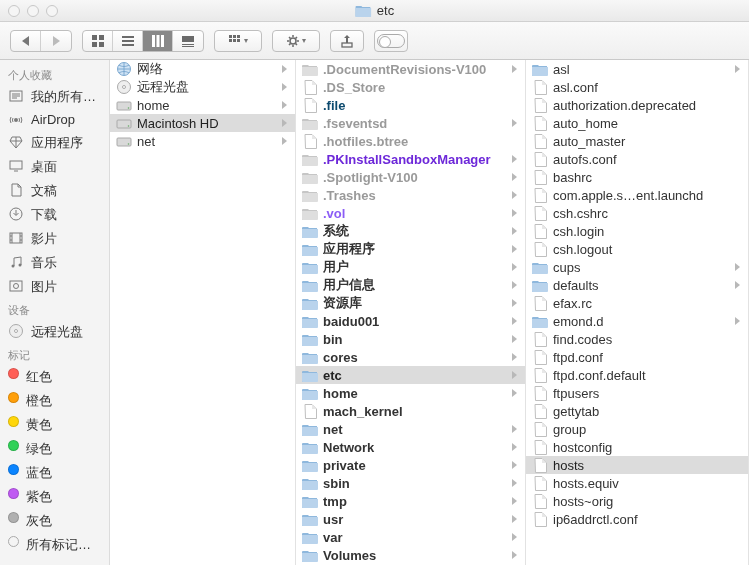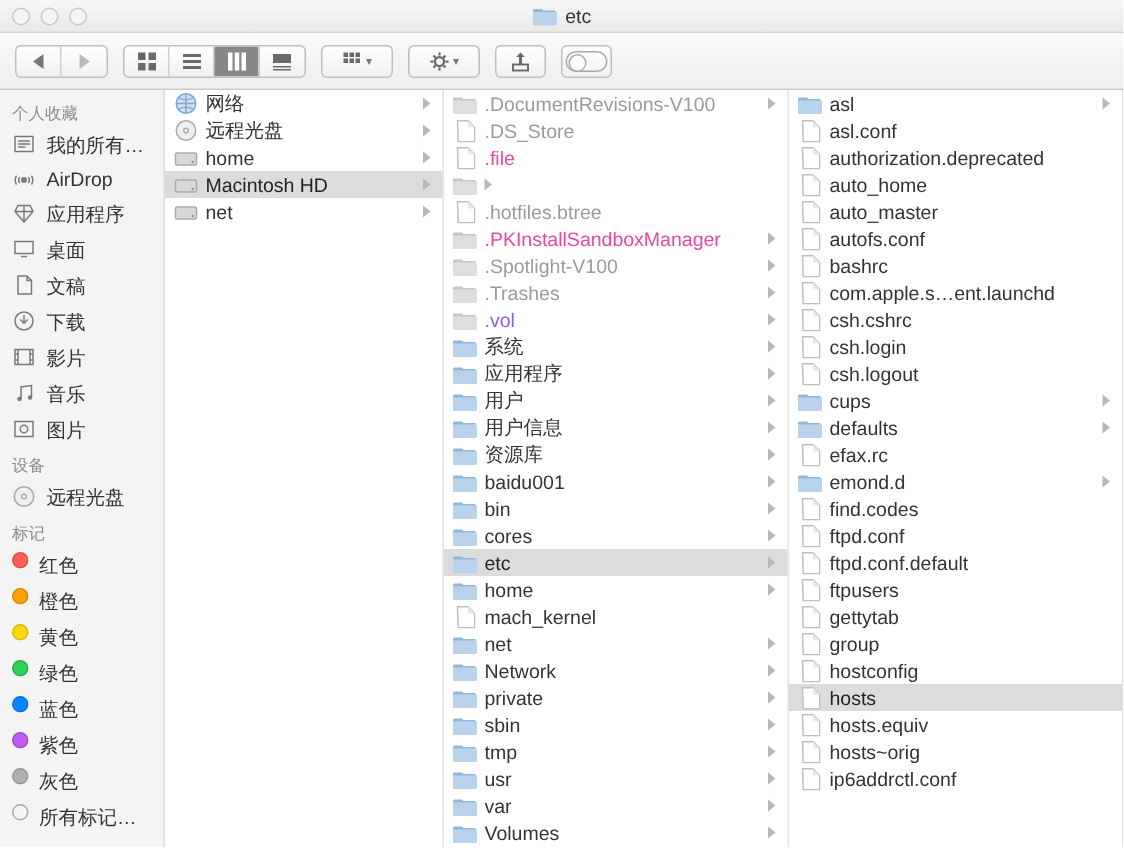--- a/index.html
+++ b/index.html
@@ -17,21 +17,21 @@
 .triangle-l { width:0;height:0;border-top:5px solid transparent;border-bottom:5px solid transparent;border-right:7px solid #777;}
 .triangle-r { width:0;height:0;border-top:5px solid transparent;border-bottom:5px solid transparent;border-left:7px solid #bbb;}
 .ico-svg { width:14px; height:14px; fill:#6a6a6a; }
 .main { display:flex; height:calc(565px - 60px); }
 .sidebar { width:110px; background:#f4f4f4; border-right:1px solid #dcdcdc; padding-top:4px; overflow:hidden;}
 .sb-head { font-size:11px; color:#8a8a8a; padding:4px 8px 2px;}
 .sb-item { display:flex; align-items:flex-start; gap:7px; padding:3px 8px; color:#444; white-space:nowrap; overflow:hidden; text-overflow:ellipsis;}
 .tagdot { width:11px; height:11px; border-radius:50%; flex-shrink:0;}
 .cols { display:flex; flex:1; overflow:hidden;}
 .col { border-right:1px solid #e2e2e2; overflow-y:hidden; display:flex; flex-direction:column;}
-.col1 { width:186px;} .col2 { width:230px;} .col3 { flex:1;}
+.col1 { width:186px;} .col2 { width:230px;font-weight:bold;} .col3 { flex:1;}
 .row { display:flex; align-items:center; padding:1px 8px 1px 6px; gap:5px; height:18px; position:relative;}
 .row .label { flex:1; white-space:nowrap; overflow:hidden; text-overflow:ellipsis;}
 .row.selected { background:#dcdcdc;}
 .row.selected .label { color:#222;}
 .arrow { width:0;height:0;border-top:4px solid transparent;border-bottom:4px solid transparent;border-left:5px solid #b8b8b8; flex-shrink:0;}
 .sb-ico { width:16px; height:16px; display:flex; align-items:center; justify-content:center; flex-shrink:0;}
 .pill { width:28px; height:14px; border:1px solid #aaa; border-radius:7px; position:relative;}
 .pill:after { content:''; position:absolute; width:10px; height:10px; border:1px solid #aaa; border-radius:50%; left:1px; top:1px; background:#fff;}
 
 svg.folder { width:16px; height:13px; }
@@ -339,48 +339,49 @@
           </span>
           <span class="label" style="color:#9a9a9a">.DS_Store</span>
         </div>
         <div class="row">
           <span class="sb-ico">
             <svg class="file" viewBox="0 0 13 15">
               <path fill="#fff" stroke="#bfbfbf" d="M1 .5h7L12.5 5v9.5h-11z"></path>
               <path fill="#e8e8e8" d="M8 .5V5h4.5z"></path>
             </svg>
           </span>
-          <span class="label" style="color:#ec4899">.file</span>
+          <span class="label" style="color:#0c4a6e">.file</span>
         </div>
         <div class="row">
           <span class="sb-ico">
             <svg class="folder" viewBox="0 0 16 13">
               <path fill="#c6c6c6" d="M1 2h5l1 1h8v9a1 1 0 0 1-1 1H1a1 1 0 0 1-1-1V3a1 1 0 0 1 1-1z"></path>
               <path fill="#dedede" d="M0 4h16v8a1 1 0 0 1-1 1H1a1 1 0 0 1-1-1z"></path>
             </svg>
           </span>
+          <span class="label" style="color:#9a9a9a">.fseventsd</span>
           <span class="arrow"></span>
         </div>
         <div class="row">
           <span class="sb-ico">
             <svg class="file" viewBox="0 0 13 15">
               <path fill="#fff" stroke="#bfbfbf" d="M1 .5h7L12.5 5v9.5h-11z"></path>
               <path fill="#e8e8e8" d="M8 .5V5h4.5z"></path>
             </svg>
           </span>
           <span class="label" style="color:#9a9a9a">.hotfiles.btree</span>
         </div>
         <div class="row">
           <span class="sb-ico">
             <svg class="folder" viewBox="0 0 16 13">
               <path fill="#c6c6c6" d="M1 2h5l1 1h8v9a1 1 0 0 1-1 1H1a1 1 0 0 1-1-1V3a1 1 0 0 1 1-1z"></path>
               <path fill="#dedede" d="M0 4h16v8a1 1 0 0 1-1 1H1a1 1 0 0 1-1-1z"></path>
             </svg>
           </span>
-          <span class="label" style="color:#ec4899">.PKInstallSandboxManager</span>
+          <span class="label" style="color:#6d28d9">.PKInstallSandboxManager</span>
           <span class="arrow"></span>
         </div>
         <div class="row">
           <span class="sb-ico">
             <svg class="folder" viewBox="0 0 16 13">
               <path fill="#c6c6c6" d="M1 2h5l1 1h8v9a1 1 0 0 1-1 1H1a1 1 0 0 1-1-1V3a1 1 0 0 1 1-1z"></path>
               <path fill="#dedede" d="M0 4h16v8a1 1 0 0 1-1 1H1a1 1 0 0 1-1-1z"></path>
             </svg>
           </span>
           <span class="label" style="color:#9a9a9a">.Spotlight-V100</span>

